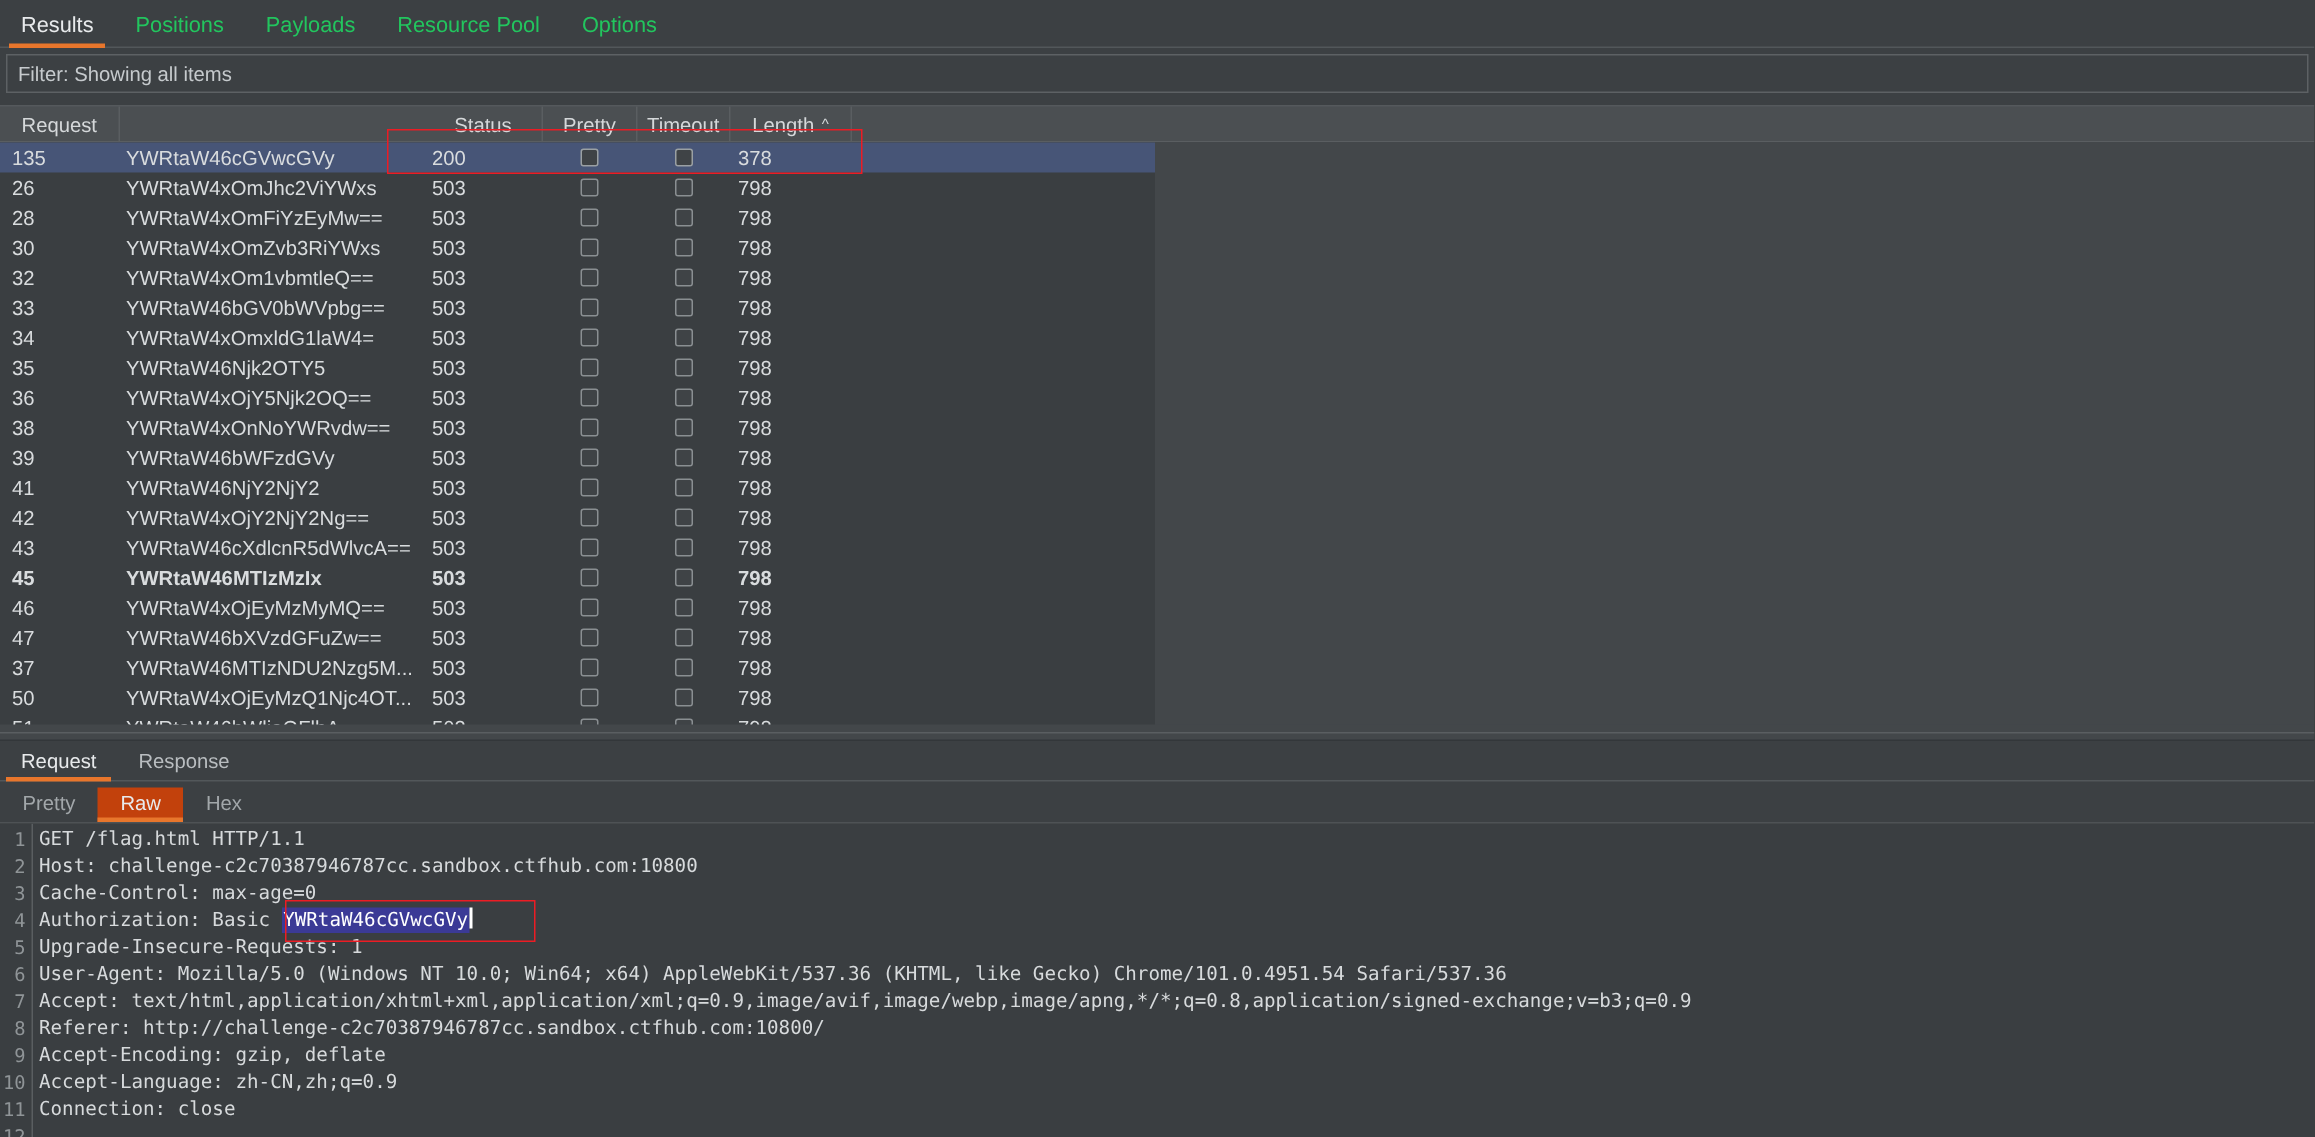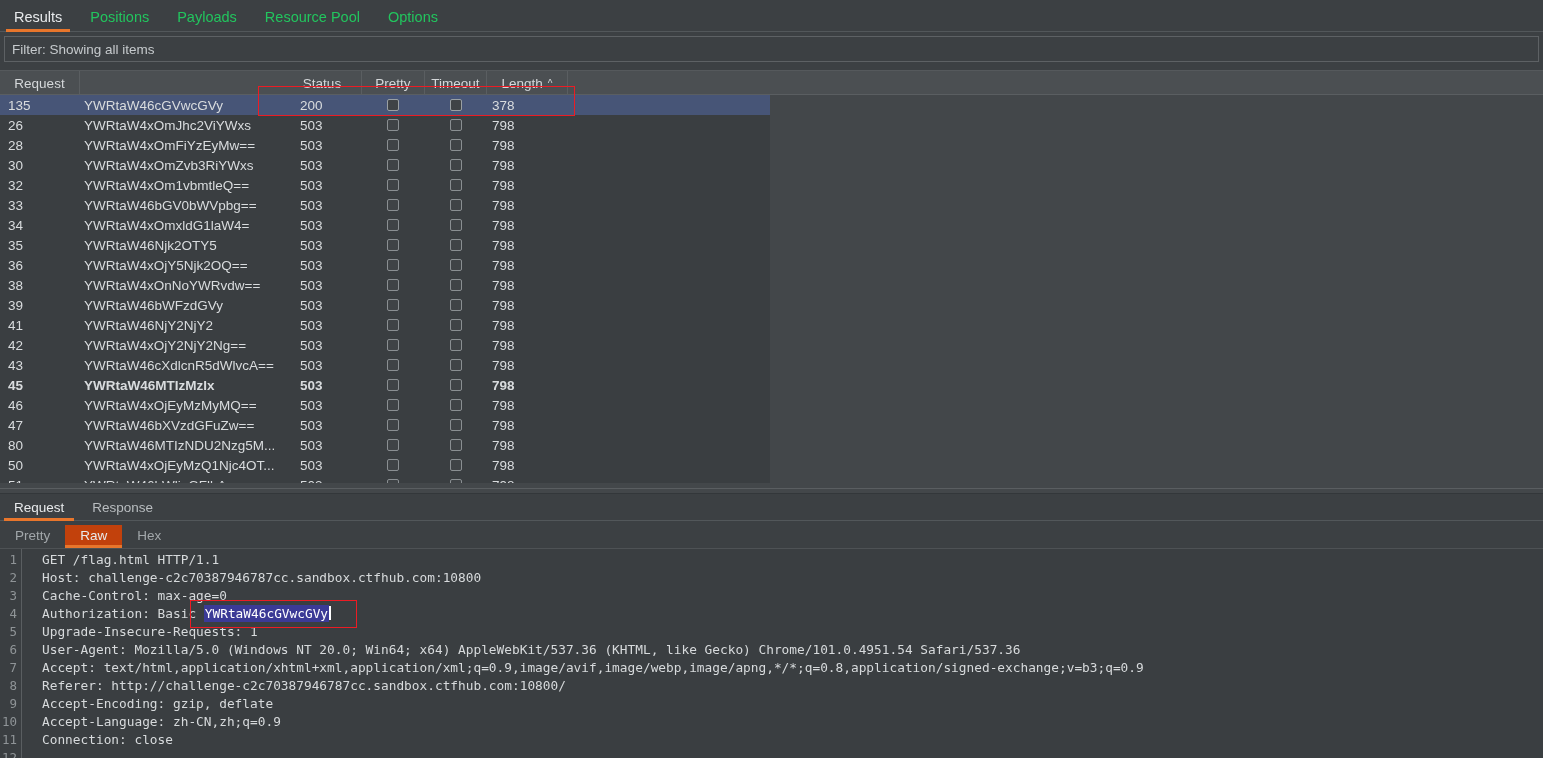--- a/index.html
+++ b/index.html
@@ -72,21 +72,21 @@
   }
   .trow.selected { background: #475577; }
   .cell {
     position: absolute; top: 0; height: 20px;
     display: flex; align-items: center;
     font-size: 13.5px; color: #d9dcde;
     white-space: nowrap; overflow: hidden;
   }
   .cell.req { left: 8px; width: 70px; }
   .cell.payload { left: 84px; width: 196px; }
-  .cell.status { left: 288px; width: 70px; margin-left: 12px; }
+  .cell.status { left: 288px; width: 70px; }
   .cell.len { left: 492px; width: 72px; }
   .cell.cb { display: flex; align-items: center; justify-content: center; }
   .cell.err { left: 362px; width: 62px; }
   .cell.tmo { left: 425px; width: 61px; }
   .chk {
     width: 12px; height: 12px;
     border: 1px solid #8a8f92;
     border-radius: 2px;
     background: #3f4346;
   }
@@ -171,21 +171,20 @@
     position: absolute; right: 4px; width: 18px;
     text-align: right;
     font-size: 12.5px; color: #8f9497;
     line-height: 18px; height: 18px;
   }
   .codeline {
     position: absolute; left: 26px;
     font-size: 12.8px; color: #d7dadc;
     line-height: 18px; height: 18px;
     white-space: pre;
-    margin-left: 16px;
   }
   .sel-token {
     background: #3b3a96;
     color: #ffffff;
     padding: 1px 1px 1px 1px;
   }
   .caret {
     display: inline-block; width: 1.5px; height: 14px;
     background: #ffffff; vertical-align: -2px;
   }
@@ -254,21 +253,21 @@
           <div class="cell status">503</div>
           <div class="cell len">798</div>
           <div class="cell cb err">
             <div class="chk"></div>
           </div>
           <div class="cell cb tmo">
             <div class="chk"></div>
           </div>
         </div>
         <div class="trow" style="top: 340px;">
-          <div class="cell req">80</div>
+          <div class="cell req">37</div>
           <div class="cell payload">YWRtaW46MTIzNDU2Nzg5M...</div>
           <div class="cell status">503</div>
           <div class="cell len">798</div>
           <div class="cell cb err">
             <div class="chk"></div>
           </div>
           <div class="cell cb tmo">
             <div class="chk"></div>
           </div>
         </div>
@@ -517,21 +516,21 @@
         <div class="lineno" style="top: 164px;">10</div>
         <div class="lineno" style="top: 182px;">11</div>
         <div class="lineno" style="top: 200px;">12</div>
       </div>
     <div id="codearea">
         <div class="codeline" style="top: 2px;">GET /flag.html HTTP/1.1</div>
         <div class="codeline" style="top: 20px;">Host: challenge-c2c70387946787cc.sandbox.ctfhub.com:10800</div>
         <div class="codeline" style="top: 38px;">Cache-Control: max-age=0</div>
         <div class="codeline" style="top: 56px;"><span>Authorization: Basic </span><span class="sel-token">YWRtaW46cGVwcGVy</span><span class="caret"></span></div>
         <div class="codeline" style="top: 74px;">Upgrade-Insecure-Requests: 1</div>
-        <div class="codeline" style="top: 92px;">User-Agent: Mozilla/5.0 (Windows NT 20.0; Win64; x64) AppleWebKit/537.36 (KHTML, like Gecko) Chrome/101.0.4951.54 Safari/537.36</div>
+        <div class="codeline" style="top: 92px;">User-Agent: Mozilla/5.0 (Windows NT 10.0; Win64; x64) AppleWebKit/537.36 (KHTML, like Gecko) Chrome/101.0.4951.54 Safari/537.36</div>
         <div class="codeline" style="top: 110px;">Accept: text/html,application/xhtml+xml,application/xml;q=0.9,image/avif,image/webp,image/apng,*/*;q=0.8,application/signed-exchange;v=b3;q=0.9</div>
         <div class="codeline" style="top: 128px;">Referer: http://challenge-c2c70387946787cc.sandbox.ctfhub.com:10800/</div>
         <div class="codeline" style="top: 146px;">Accept-Encoding: gzip, deflate</div>
         <div class="codeline" style="top: 164px;">Accept-Language: zh-CN,zh;q=0.9</div>
         <div class="codeline" style="top: 182px;">Connection: close</div>
         <div class="codeline" style="top: 200px;"></div>
       </div>
   </div>
 
   <div class="ann-auth"></div>

